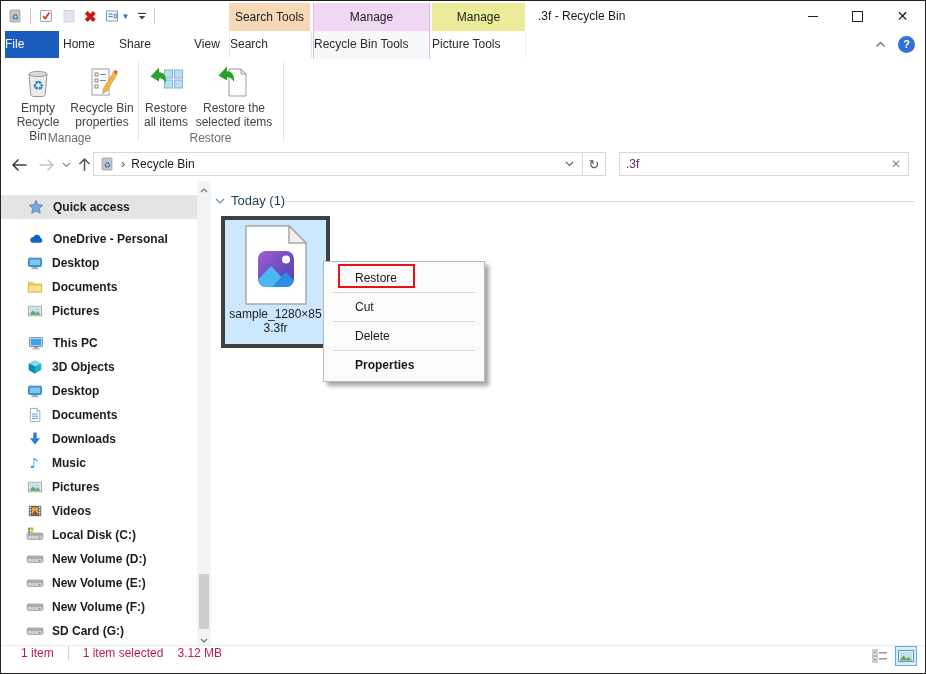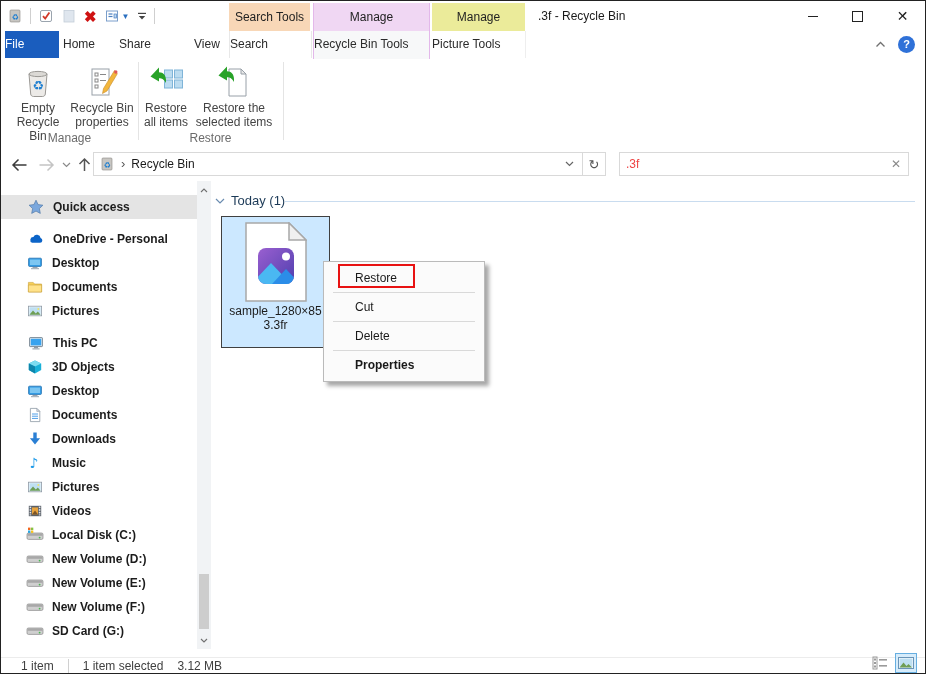--- a/index.html
+++ b/index.html
@@ -49,51 +49,51 @@
   
   .navbar{position:absolute;left:0;top:147px;width:100%;height:33px;background:#fff;border-bottom:1px solid #ececec;}
   .nav-ico{position:absolute;top:50%;transform:translateY(-50%);}
   .addressbox{position:absolute;left:92px;top:4px;width:513px;height:24px;border:1px solid #d9d9d9;background:#fff;display:flex;align-items:center;box-sizing:border-box;}
   .addr-crumb{font-size:12px;color:#1a1a1a;margin-left:2px;}
   .addr-chevron{font-size:13px;color:#555;margin:0 4px 2px 6px;}
   .addr-spacer{flex:1;}
   .addr-divider{width:1px;height:22px;background:#d9d9d9;}
   .refresh-btn{width:22px;text-align:center;font-size:13px;color:#555;}
   .searchbox{position:absolute;left:618px;top:4px;width:290px;height:24px;border:1px solid #d9d9d9;background:#fff;display:flex;align-items:center;box-sizing:border-box;}
-  .searchbox input{flex:1;border:0;outline:0;font-size:12px;padding:0 6px;font-family:"Liberation Sans",sans-serif;color:#ef4444;background:transparent;}
+  .searchbox input{flex:1;border:0;outline:0;font-size:12px;padding:0 6px;font-family:"Liberation Sans",sans-serif;color:#701a75;background:transparent;}
   .search-clear{color:#8a8a8a;font-size:12px;margin-right:7px;}
 
   
   .bodyarea{position:absolute;left:0;top:180px;right:0;bottom:24px;display:flex;background:#fff;}
   .sidebar{width:196px;box-sizing:border-box;padding-top:6px;overflow:hidden;}
   .srow{height:24px;display:flex;align-items:center;font-size:12px;color:#1c1c1c;font-weight:bold;}
   .srow .sic{width:18px;display:flex;justify-content:center;margin-right:8px;}
   .l0{padding-left:26px;} .l1{padding-left:25px;}
   .sel{background:#e4e4e4;}
   .gap{margin-top:8px;}
   .sb-scroll{width:14px;background:#f1f3f5;position:relative;}
   .sb-arrow{position:absolute;left:0;width:14px;height:14px;display:flex;align-items:center;justify-content:center;color:#707070;}
   .sb-up{top:2px;} .sb-down{bottom:2px;}
   .sb-thumb{position:absolute;left:2px;right:2px;bottom:20px;height:55px;background:#cdcdcd;}
 
   .main{flex:1;position:relative;background:#fff;}
   .group-header{position:absolute;left:4px;top:12px;display:flex;align-items:center;gap:6px;font-size:13px;color:#1c3a57;}
   .group-line{position:absolute;top:20px;left:74px;right:10px;height:1px;background:#c9dcef;}
-  .file-tile{position:absolute;left:10px;top:35px;width:109px;height:132px;background:#cce8ff;border:1px solid #404040;box-sizing:border-box;text-align:center;}
+  .file-tile{position:absolute;left:10px;top:35px;width:109px;height:132px;background:#cce8ff;border:4px solid #404040;box-sizing:border-box;text-align:center;}
   .file-label{font-size:12px;line-height:14px;color:#1c1c1c;margin-top:2px;}
 
   
   .ctx{position:absolute;left:112px;top:80px;width:162px;background:#fbfbfb;border:1px solid #bababa;box-shadow:4px 4px 4px rgba(0,0,0,0.35);padding:2px 0;box-sizing:border-box;z-index:5;}
   .ctx-item{height:28px;line-height:28px;padding-left:31px;font-size:12px;color:#1a1a1a;position:relative;}
   .ctx-item.bold{font-weight:bold;}
   .ctx-sep{height:1px;background:#d9d9d9;margin:0 9px;}
   .red-annot{position:absolute;left:14px;top:2px;width:77px;height:24px;border:2px solid #e81212;box-sizing:border-box;pointer-events:none;}
 
   
-  .statusbar{position:absolute;left:0;bottom:0;width:100%;height:16px;background:#fff;border-top:1px solid #ececec;display:flex;align-items:flex-end;font-size:12px;color:#404040;box-sizing:border-box;}
+  .statusbar{position:absolute;left:0;bottom:0;width:100%;height:28px;background:#fff;border-top:1px solid #ececec;display:flex;align-items:flex-start;font-size:12px;color:#be185d;box-sizing:border-box;}
   .sb-count{margin-left:20px;}
   .sb-div{width:1px;height:14px;background:#d0d0d0;margin:0 14px;}
   .sb-size{margin-left:14px;}
   .view-btns{margin-left:auto;margin-right:8px;display:flex;align-items:center;gap:4px;}
   .vb{width:22px;height:20px;display:flex;align-items:center;justify-content:center;box-sizing:border-box;}
   .vb-thumb{border:1px solid #66aee0;background:#d6ecfb;}
 </style>
 </head>
 <body>
 

